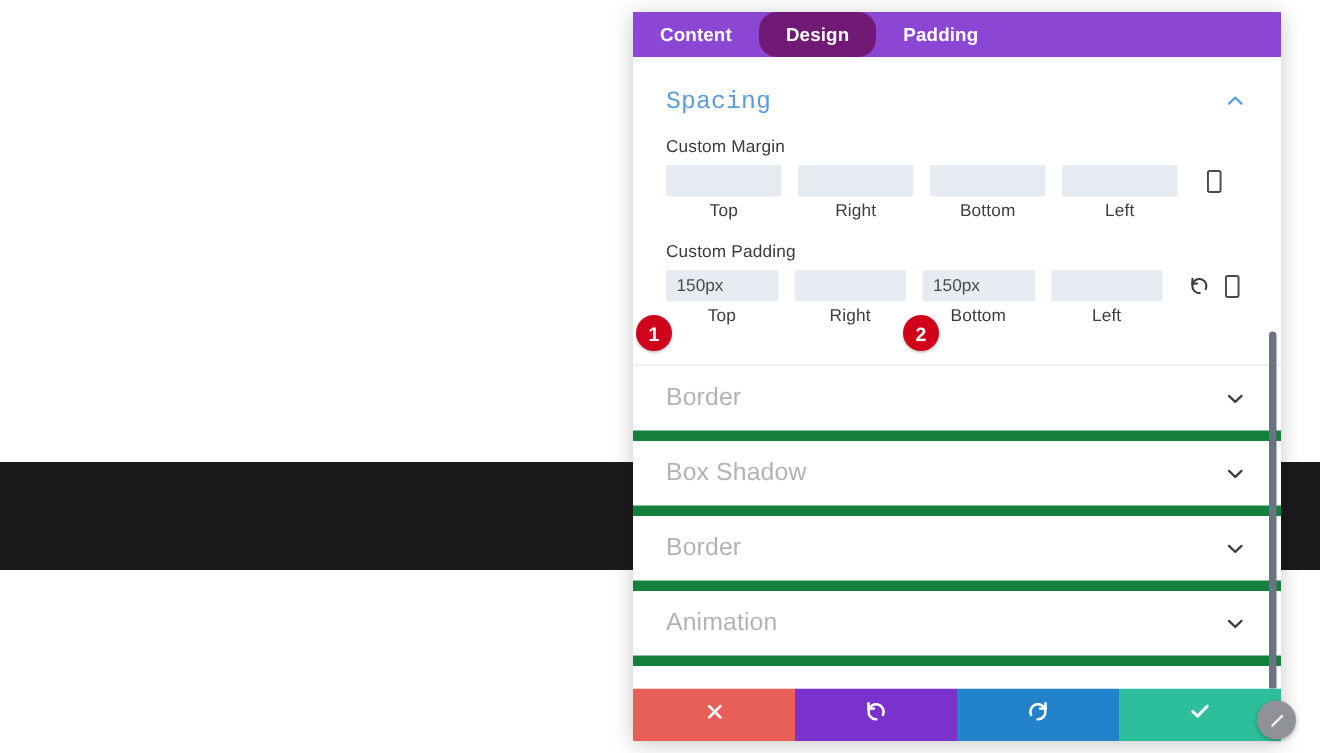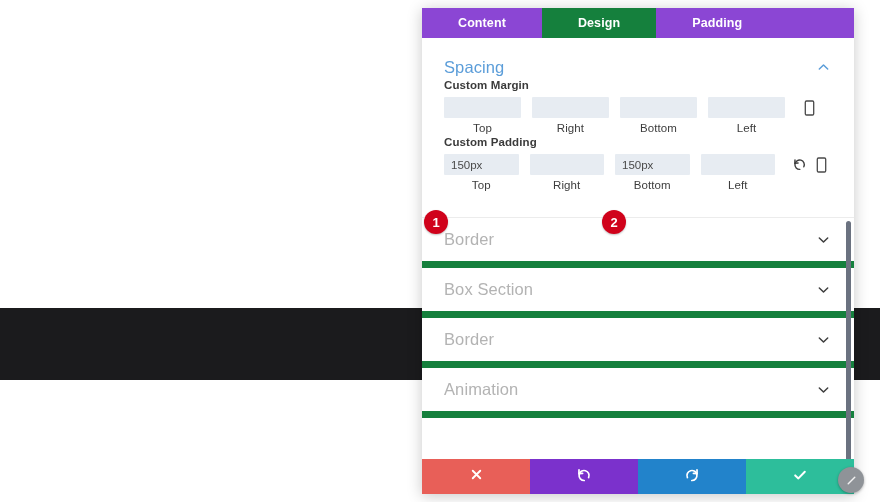--- a/index.html
+++ b/index.html
@@ -73,44 +73,46 @@
   
   #panel-tabs {
     height: 30px;
     background: #8b46d4;
     display: flex;
     flex: 0 0 auto;
   }
   .tab {
     height: 30px;
     line-height: 30px;
-    padding: 0 36px;
+    padding: 0 18px;
     color: #ffffff;
     font-size: 12.5px;
     font-weight: bold;
     letter-spacing: .1px;
     white-space: nowrap;
   }
   .tab.active {
-    background: #15803d;
+    background: #701a75;
+    border-radius: 12px;
   }
 
   
   #panel-body {
     flex: 1 1 auto;
     background: #ffffff;
     position: relative;
     overflow: hidden;
   }
 
   
   #spacing-header {
     display: flex;
     align-items: flex-start;
     padding: 20px 22px 0 22px;
+    font-family: Liberation Mono, monospace;
   }
   #spacing-title {
     font-size: 16.5px;
     color: #5b9dd9;
     font-weight: normal;
     flex: 1 1 auto;
     letter-spacing: .1px;
   }
   .chev {
     width: 18px;
@@ -119,22 +121,22 @@
     align-items: center;
     justify-content: center;
   }
 
   .field-group {
     padding: 0 22px;
   }
   .field-label {
     font-size: 11.5px;
     color: #3b3b3b;
-    font-weight: bold;
-    margin-top: 2px;
+    font-weight: normal;
+    margin-top: 15px;
     margin-bottom: 6px;
     letter-spacing: .1px;
   }
   .field-row {
     display: flex;
     align-items: flex-start;
   }
   .field-cell {
     width: 77px;
     margin-right: 11px;
@@ -361,21 +363,21 @@
     <div id="accordion">
       <div class="acc-row">
         <div class="acc-title">Border</div>
         <div class="chev">
           <svg width="13" height="13" viewBox="0 0 14 14" fill="none" stroke="#3d3d3d" stroke-width="1.6" stroke-linecap="round" stroke-linejoin="round">
             <path d="M2.5 5.3 L7 9.6 L11.5 5.3"></path>
           </svg>
         </div>
       </div>
       <div class="acc-row">
-        <div class="acc-title">Box Section</div>
+        <div class="acc-title">Box Shadow</div>
         <div class="chev">
           <svg width="13" height="13" viewBox="0 0 14 14" fill="none" stroke="#3d3d3d" stroke-width="1.6" stroke-linecap="round" stroke-linejoin="round">
             <path d="M2.5 5.3 L7 9.6 L11.5 5.3"></path>
           </svg>
         </div>
       </div>
       <div class="acc-row">
         <div class="acc-title">Border</div>
         <div class="chev">
           <svg width="13" height="13" viewBox="0 0 14 14" fill="none" stroke="#3d3d3d" stroke-width="1.6" stroke-linecap="round" stroke-linejoin="round">

